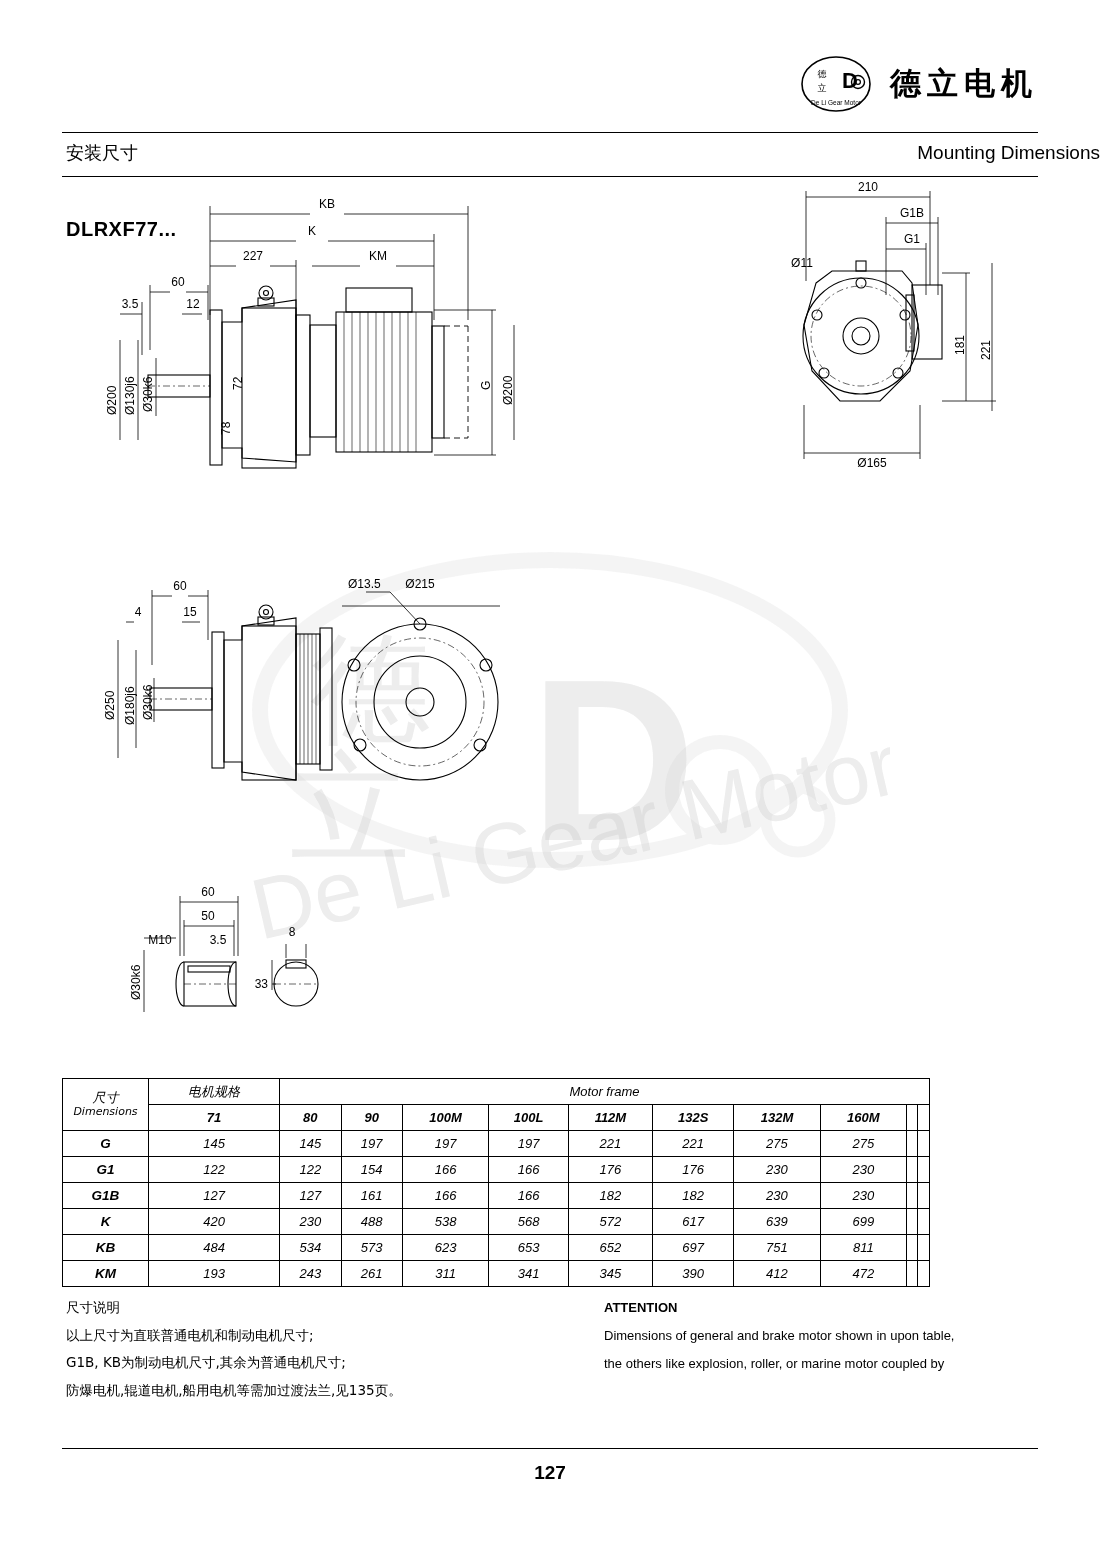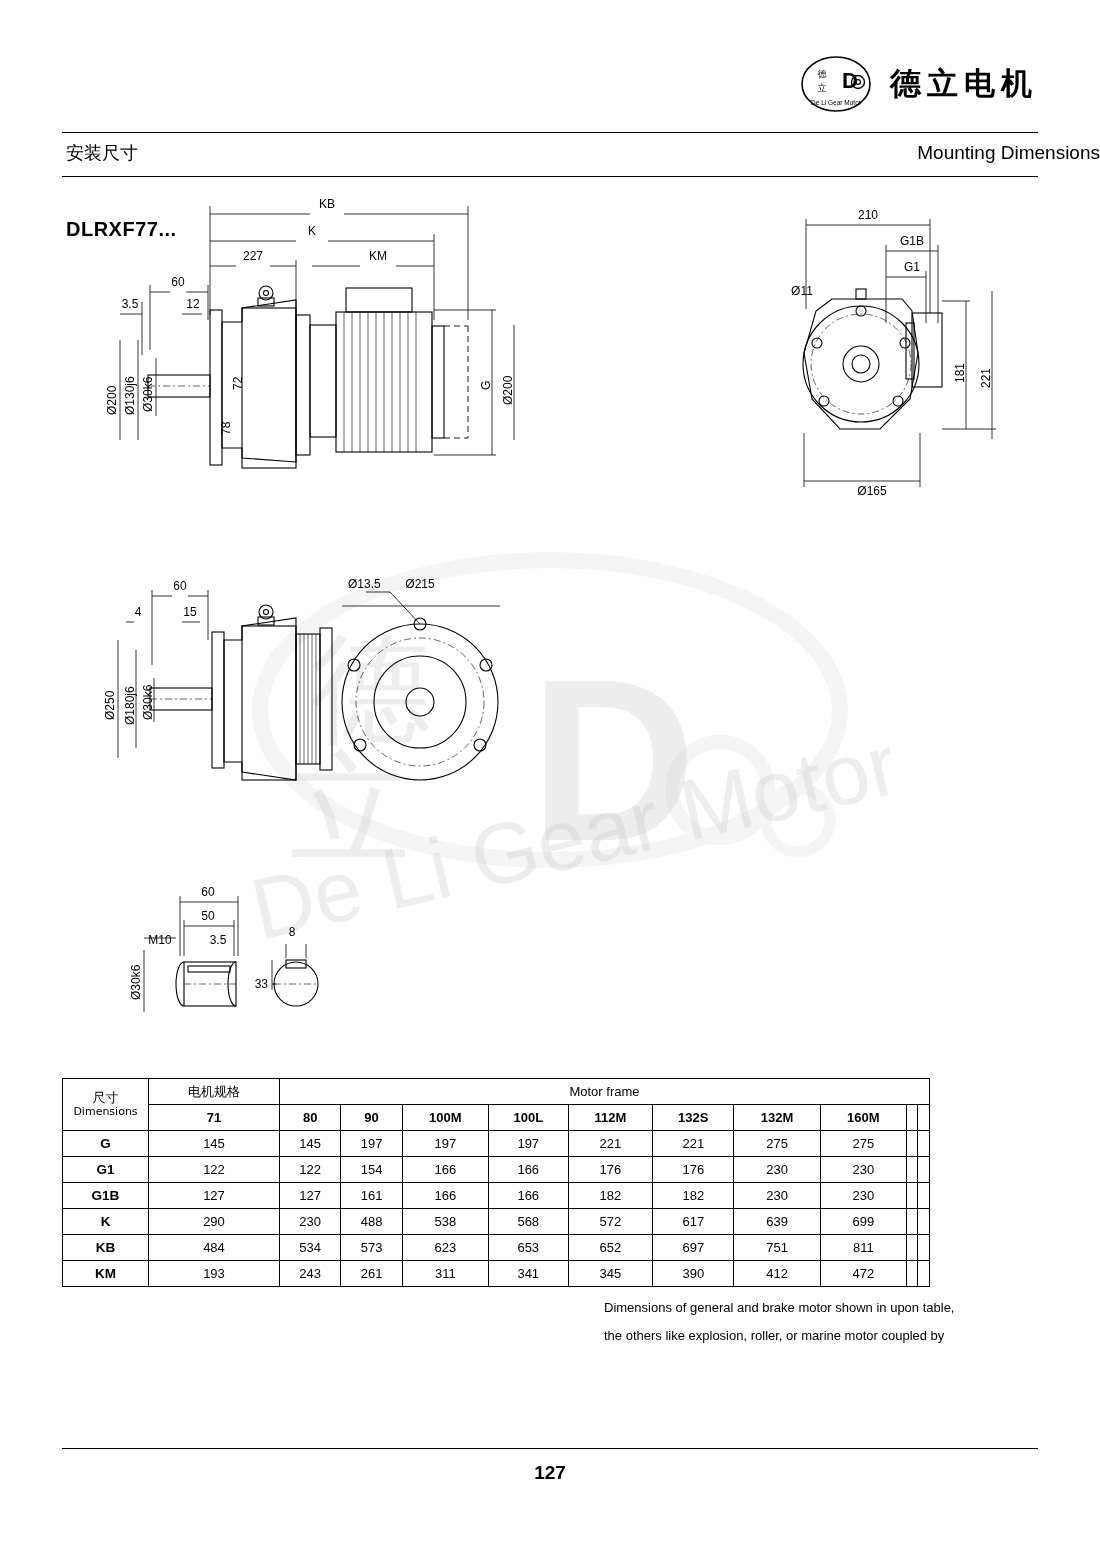--- a/index.html
+++ b/index.html
@@ -95,20 +95,21 @@
   
   .dwg { position: absolute; }
   .dwg svg { display: block; }
 
   
   .table-wrap {
     position: absolute;
     left: 62px;
     top: 1078px;
     width: 868px;
+    font-style: italic;
   }
   table.dims {
     border-collapse: collapse;
     width: 100%;
     font-size: 13px;
   }
   table.dims td, table.dims th {
     border: 1px solid #000;
     text-align: center;
     padding: 3px 2px;
@@ -303,21 +304,21 @@
         <line x1="344" y1="120" x2="406" y2="120"></line>
         <line x1="344" y1="265" x2="406" y2="265"></line>
       </g>
       <g font-size="12" fill="#000" stroke="none">
         <text transform="translate(400,200) rotate(-90)">G</text>
         <text transform="translate(422,215) rotate(-90)">Ø200</text>
       </g>
     </svg>
   </div>
 
-  <div class="dwg" style="left:760px; top:203px;">
+  <div class="dwg" style="left:760px; top:175px;">
     <svg width="290" height="300" viewBox="0 0 290 300" stroke="#000" fill="none" stroke-width="1">
       <g font-size="12" fill="#000" stroke="none">
         <text x="108" y="16" text-anchor="middle">210</text>
         <text x="152" y="42" text-anchor="middle">G1B</text>
         <text x="152" y="68" text-anchor="middle">G1</text>
         <text x="42" y="92" text-anchor="middle">Ø11</text>
         <text x="112" y="292" text-anchor="middle">Ø165</text>
       </g>
       <g stroke-width="0.8">
         <line x1="46" y1="22" x2="170" y2="22"></line>
@@ -546,21 +547,21 @@
           <td>182</td>
           <td>182</td>
           <td>230</td>
           <td>230</td>
           <td></td>
           <td></td>
         </tr>
 
         <tr>
           <td class="rowhead">K</td>
-          <td>290</td>
+          <td>420</td>
           <td>230</td>
           <td>488</td>
           <td>538</td>
           <td>568</td>
           <td>572</td>
           <td>617</td>
           <td>639</td>
           <td>699</td>
           <td></td>
           <td></td>
@@ -592,22 +593,29 @@
           <td>390</td>
           <td>412</td>
           <td>472</td>
           <td></td>
           <td></td>
         </tr>
       </tbody>
     </table>
   </div>
 
+  <div class="notes-cn">
+    <div>尺寸说明</div>
+    <div>以上尺寸为直联普通电机和制动电机尺寸;</div>
+    <div>G1B, KB为制动电机尺寸,其余为普通电机尺寸;</div>
+    <div>防爆电机,辊道电机,船用电机等需加过渡法兰,见135页。</div>
+  </div>
 
   <div class="notes-en">
+    <div class="att">ATTENTION</div>
     <div>Dimensions of general and brake motor shown in upon table,</div>
     <div>the others like explosion, roller, or marine motor coupled by</div>
   </div>
 
   <div class="footer-rule"></div>
   <div class="pageno">127</div>
 
 </div>
 
 </body></html>

